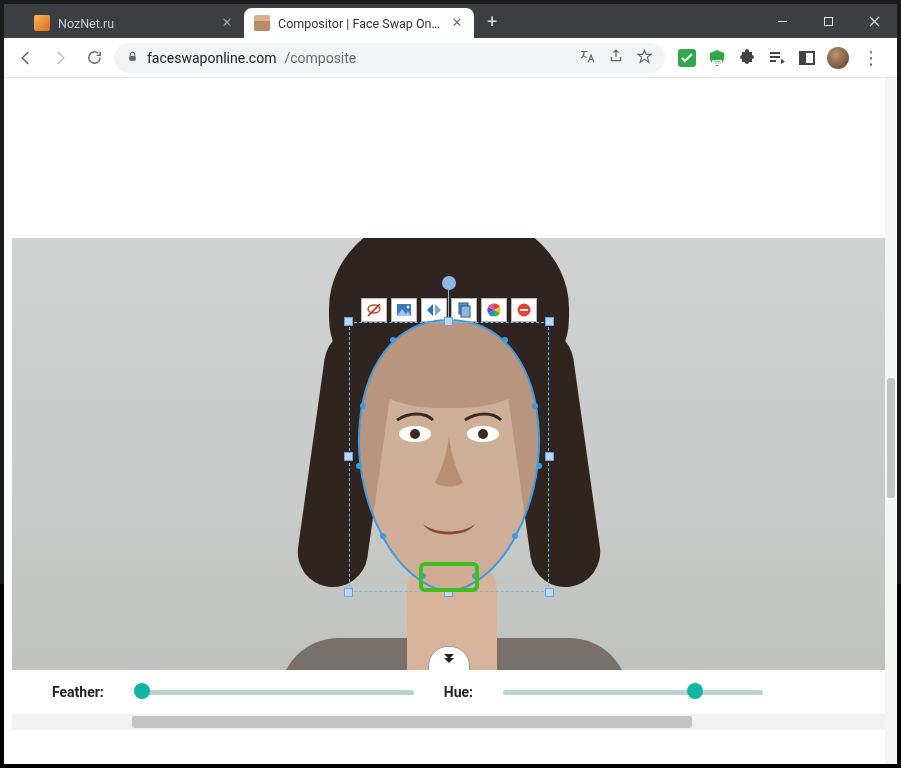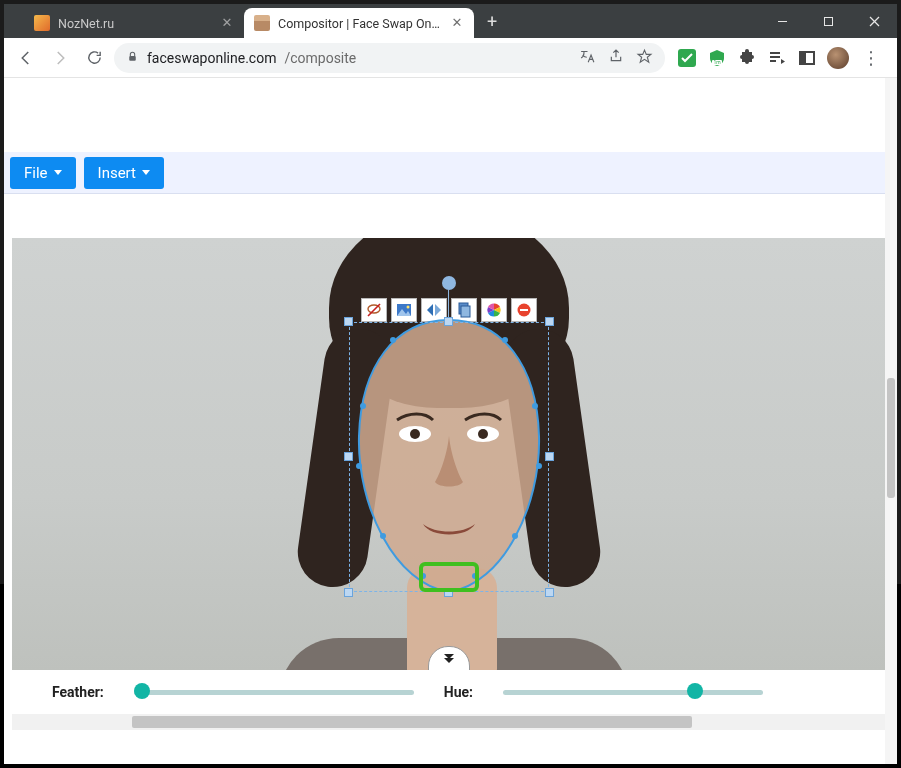--- a/index.html
+++ b/index.html
@@ -218,30 +218,20 @@
       <div class="menu3dot">⋮</div>
     </div>
   </div>
 
   <div class="content">
 
     <div class="vscroll">
         <div class="thumb"></div>
       </div>
 
-    <div class="apptoolbar">
-      <div class="btn-primary">
-          <span>File</span>
-          <span class="caret"></span>
-        </div>
-      <div class="btn-primary">
-          <span>Insert</span>
-          <span class="caret"></span>
-        </div>
-    </div>
 
     <div class="whitestrip"></div>
 
     <div class="canvas">
       <div class="photo-head">
         <div class="shirt"></div>
         <div class="neck"></div>
         <div class="hair"></div>
       </div>
 

